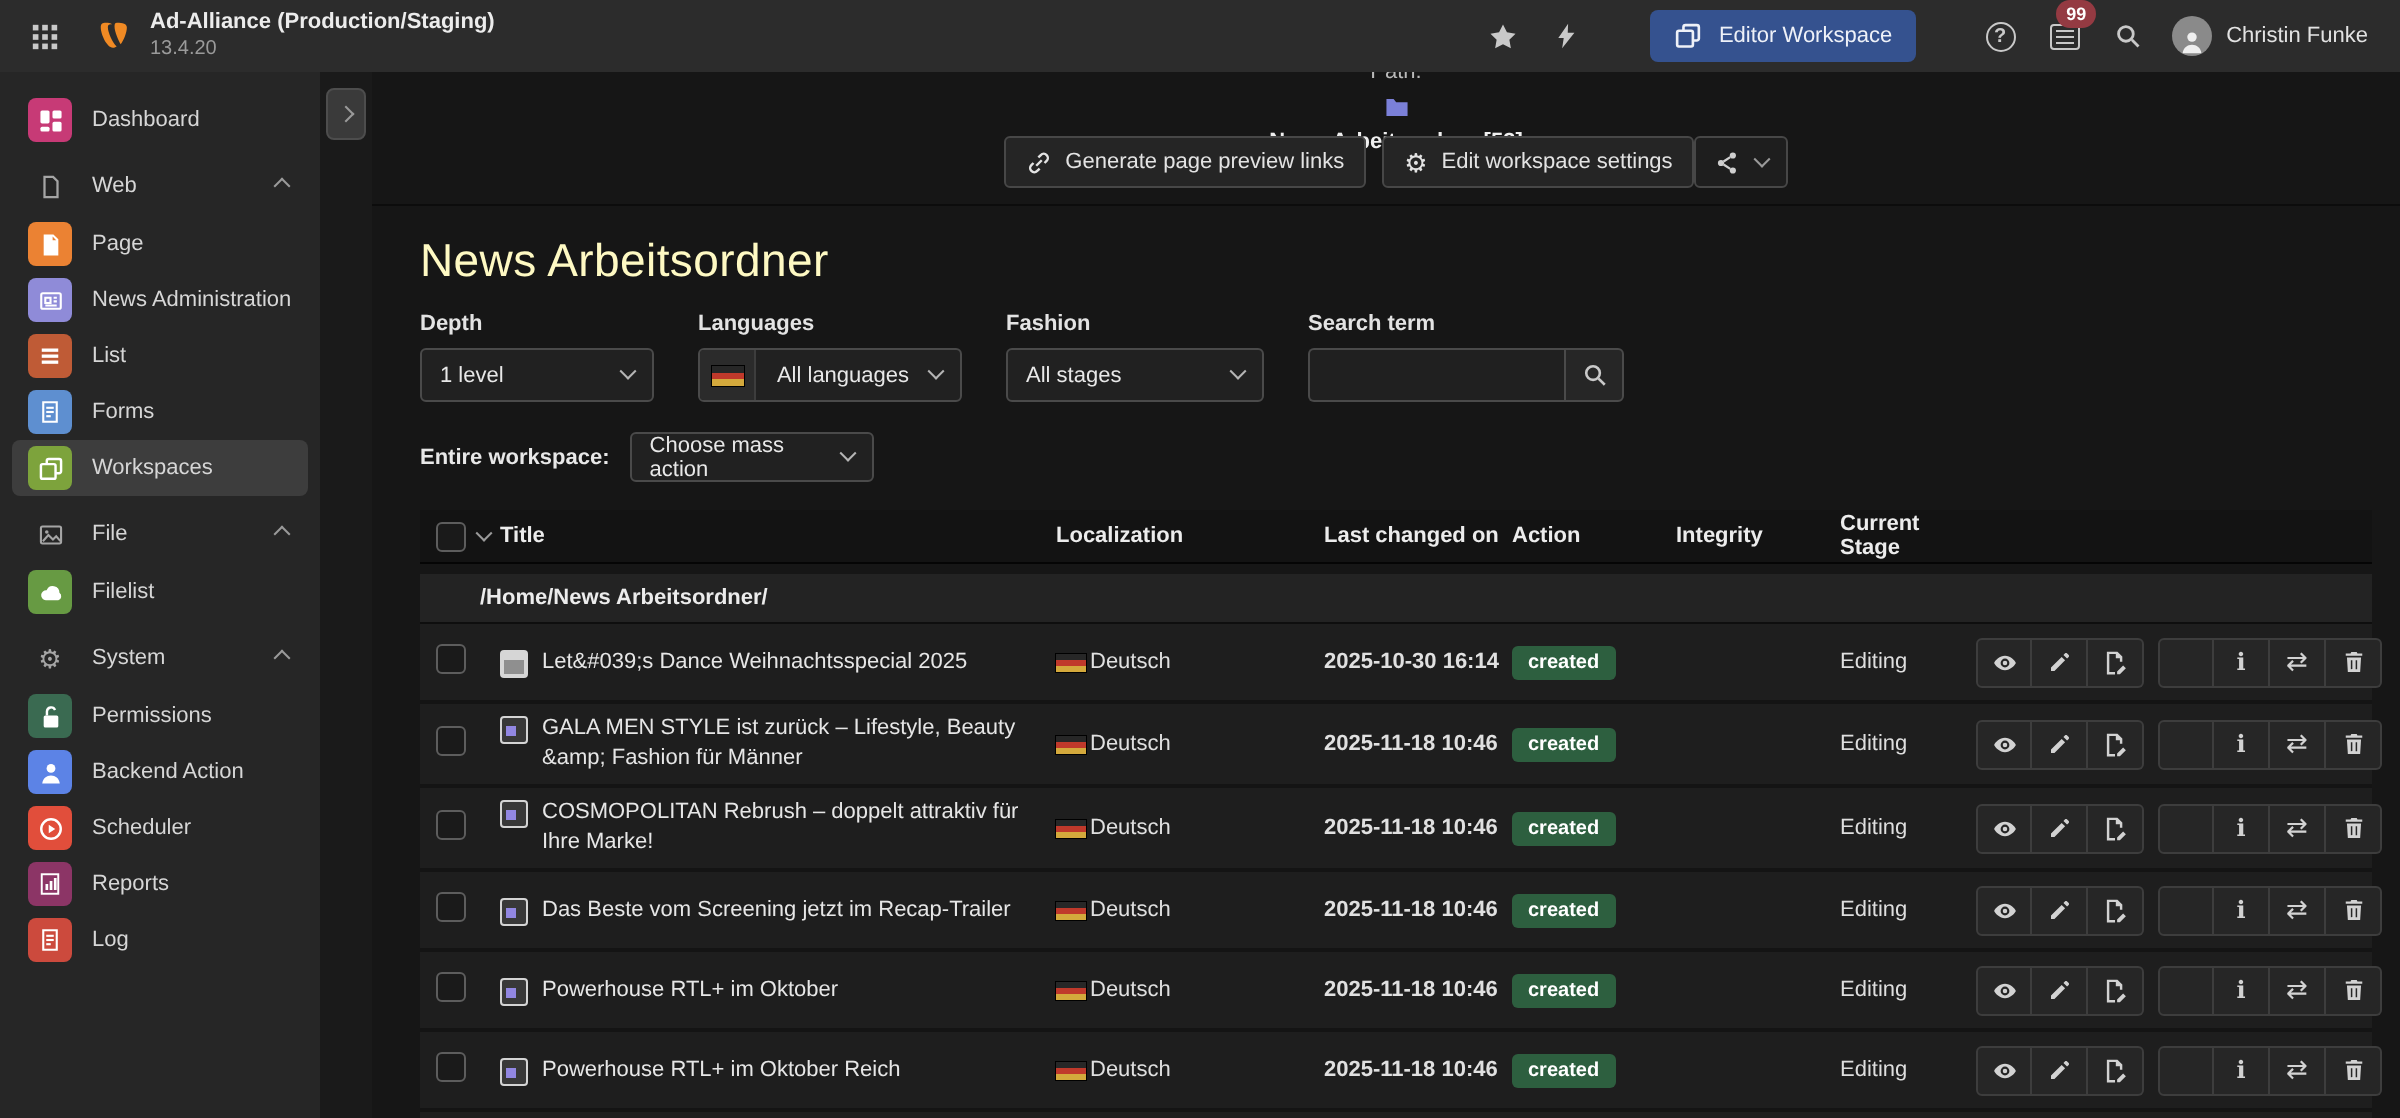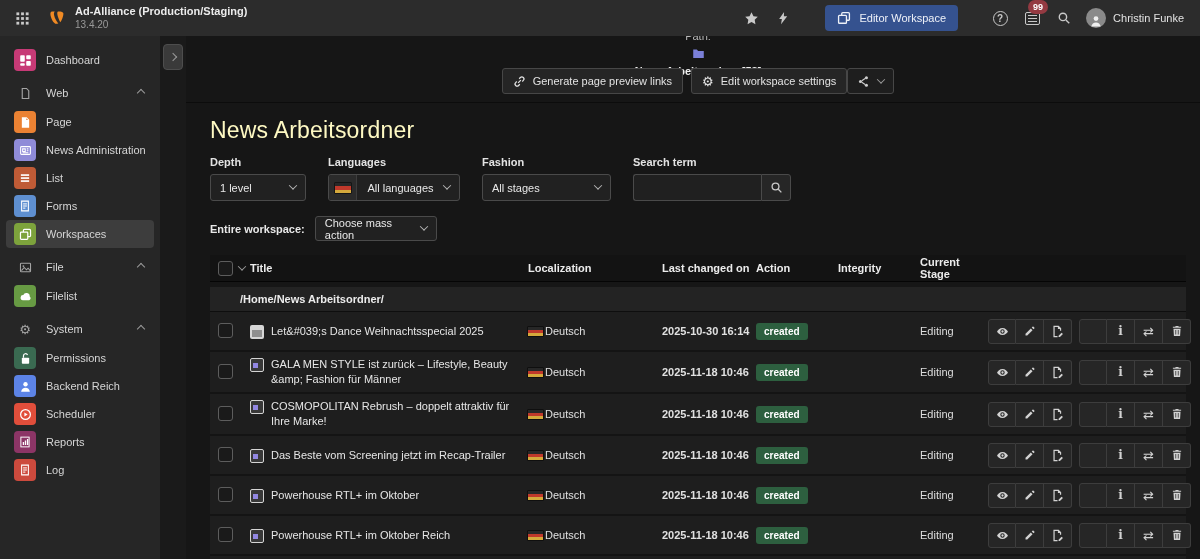--- a/index.html
+++ b/index.html
@@ -68,21 +68,21 @@
 
   .module-body{padding:10px 14px 0 24px;}
   h1.page-title{font-size:23px;font-weight:400;color:#fef9c3;letter-spacing:.2px;margin:4px 0 12px;}
 
   .filters{display:flex;gap:22px;align-items:flex-end;}
   .fgroup .flabel{font-weight:bold;color:#e3e3e3;margin-bottom:6px;}
   .select{display:inline-flex;align-items:center;justify-content:space-between;gap:10px;height:27px;
     background:#212121;border:1px solid #4a4a4a;border-radius:3px;padding:0 9px;color:#e8e8e8;
     cursor:pointer;min-width:0;}
   .select .chev{border-color:#b5b5b5;margin-top:-2px;}
-  .sel-depth{width:96px;}
+  .sel-depth{width:117px;}
   .sel-lang{width:132px;padding-left:0;}
   .lang-flagbox{width:28px;height:25px;background:#2b2b2b;border-right:1px solid #3d3d3d;
     display:flex;align-items:center;justify-content:center;border-radius:2px 0 0 2px;flex:none;}
   .sel-stage{width:129px;}
   .sel-mass{width:122px;height:25px;}
   .search-wrap{display:flex;}
   .search-input{width:128px;height:27px;background:#202020;border:1px solid #4a4a4a;
     border-right:none;border-radius:3px 0 0 3px;color:#e8e8e8;padding:0 8px;font-size:11px;outline:none;}
   .search-btn{width:30px;height:27px;background:#262626;border:1px solid #4a4a4a;border-radius:0 3px 3px 0;
     color:#c9c9c9;display:flex;align-items:center;justify-content:center;cursor:pointer;}
@@ -418,21 +418,21 @@
         </svg>
       </span>
     <span>Permissions</span>
   </div>
   <div class="sb-item">
     <span class="tile" style="background-color: rgb(92, 131, 230);">
         <svg width="13" height="13" viewBox="0 0 16 16">
           <use href="#i-person"></use>
         </svg>
       </span>
-    <span>Backend Reich</span>
+    <span>Backend Action</span>
   </div>
   <div class="sb-item">
     <span class="tile" style="background-color: rgb(225, 78, 59);">
         <svg width="13" height="13" viewBox="0 0 16 16">
           <use href="#i-play"></use>
         </svg>
       </span>
     <span>Scheduler</span>
   </div>
   <div class="sb-item">

